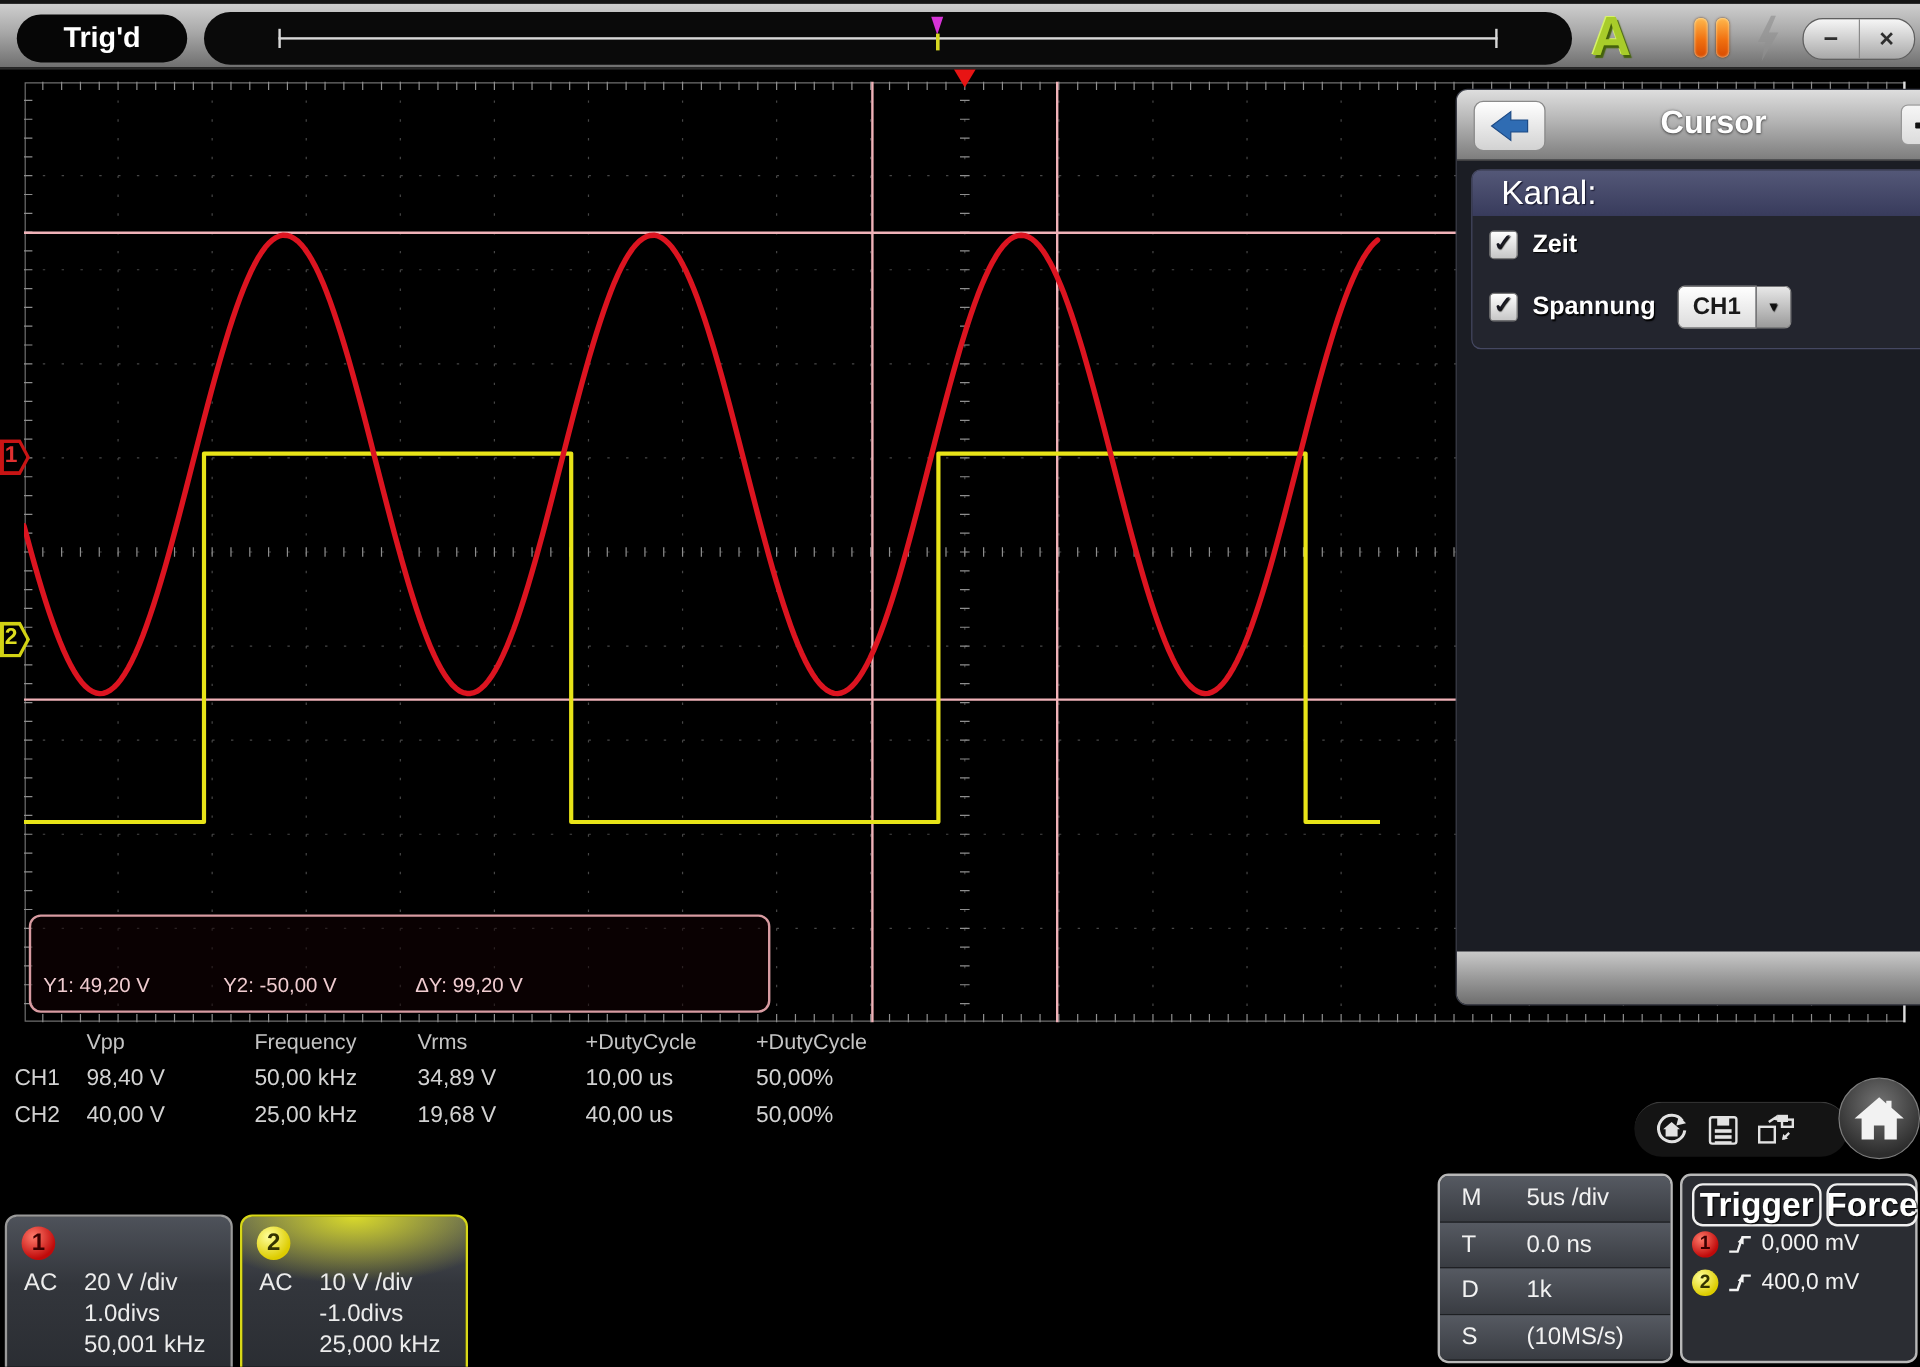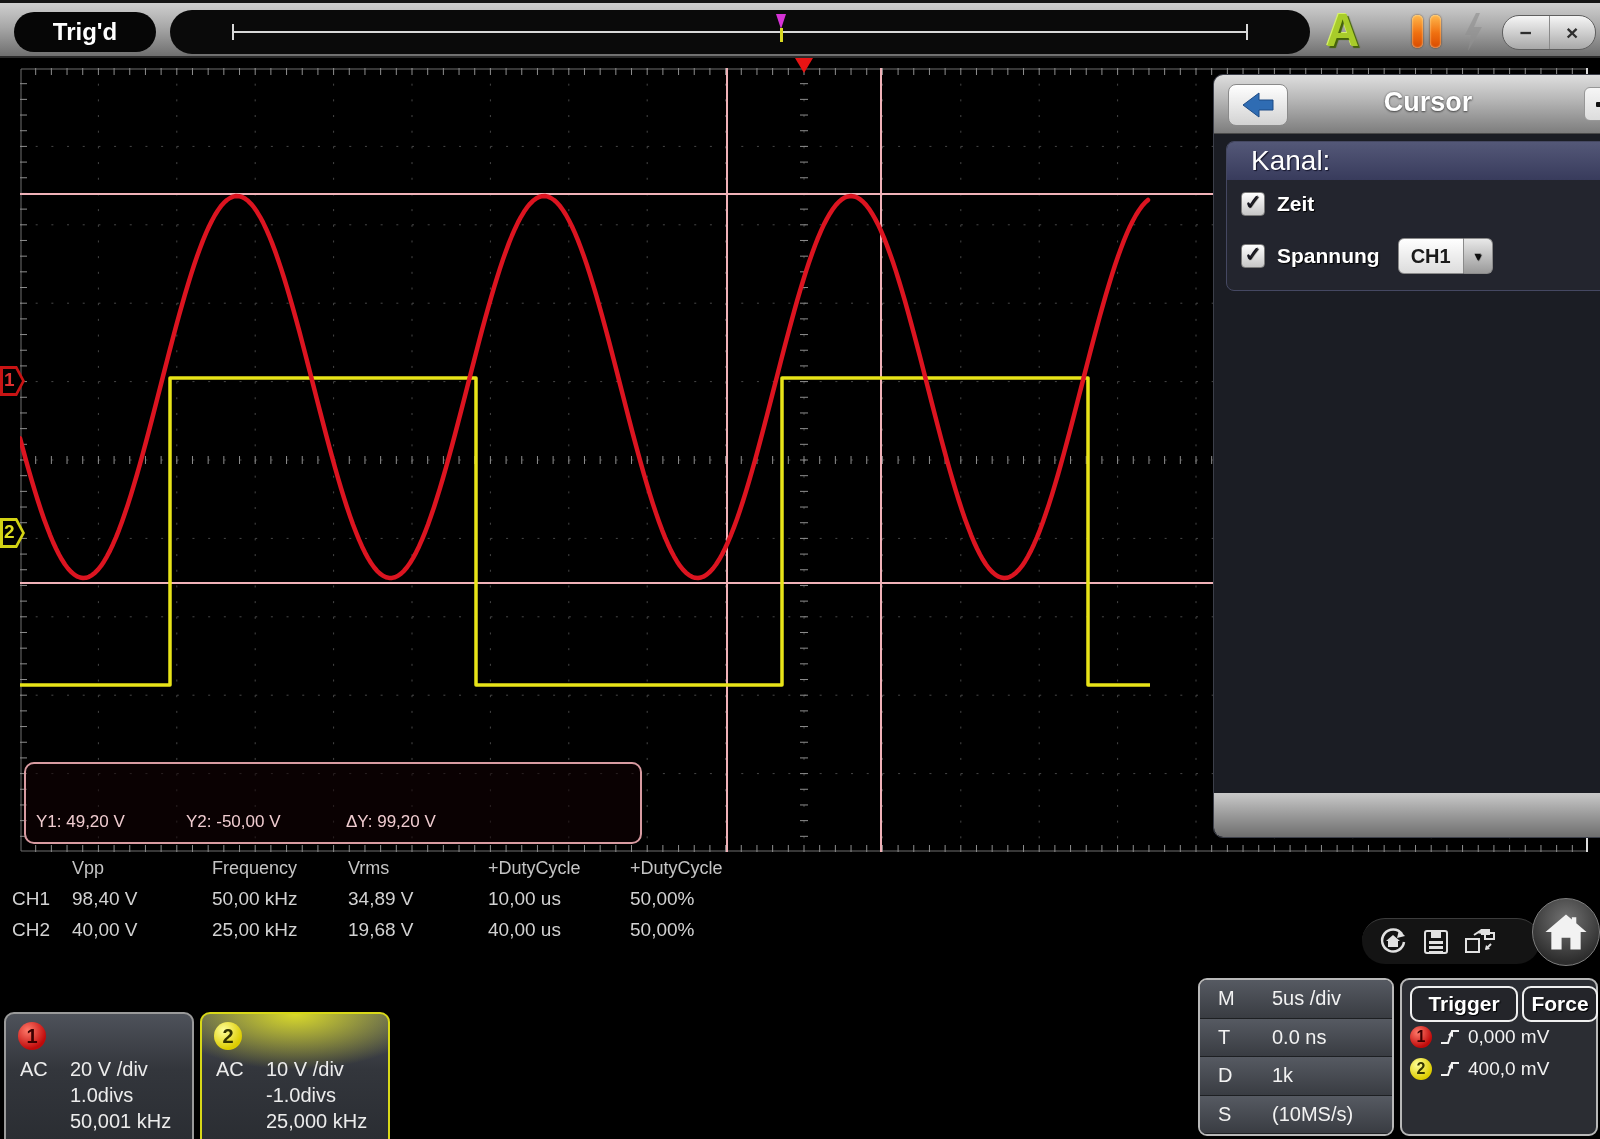--- a/index.html
+++ b/index.html
@@ -99,21 +99,21 @@
   
   .tbpanel{left:1198px;top:978px;width:196px;height:158px;background:#26282d;border:2px solid #b8b8b8;
     border-radius:9px;box-sizing:border-box;overflow:hidden;}
   .tbrow{position:relative;height:37.5px;background:linear-gradient(180deg,#565a62,#393c42);
     border-bottom:1px solid #1d1f22;color:#f2f2f2;font-size:20px;display:flex;align-items:center;}
   .tbkey{width:54px;padding-left:18px;font-weight:normal;}
   
   .trpanel{left:1400px;top:978px;width:198px;height:158px;background:#2b2d33;border:2px solid #b8b8b8;
     border-radius:9px;box-sizing:border-box;}
   .trbtn{position:absolute;top:6px;height:32px;border:2px solid #f0f0f0;border-radius:9px;background:rgba(20,20,24,.3);
-    color:#fff;font-size:21px;font-weight:bold;display:flex;align-items:center;justify-content:center;
+    color:#fff;font-size:28px;font-weight:bold;display:flex;align-items:center;justify-content:center;
     text-shadow:1px 1px 1px #000;}
   .trrow{position:absolute;left:8px;display:flex;align-items:center;gap:8px;color:#f2f2f2;font-size:19px;}
   .chdot{width:22px;height:22px;border-radius:50%;display:flex;align-items:center;justify-content:center;
     font-size:16px;font-weight:bold;color:#20202a;}
   .dot-red{background:radial-gradient(circle at 35% 30%,#ff7a6a,#c00a0a 70%);color:#3a0000;}
   .dot-yel{background:radial-gradient(circle at 35% 30%,#ffff9a,#ddcc00 70%);color:#333300;}
 
   
   .chpanel{top:1012px;width:190px;height:150px;border-radius:10px;box-sizing:border-box;
     background:linear-gradient(180deg,#4e525a 0%,#33363c 38%,#282b30 100%);

